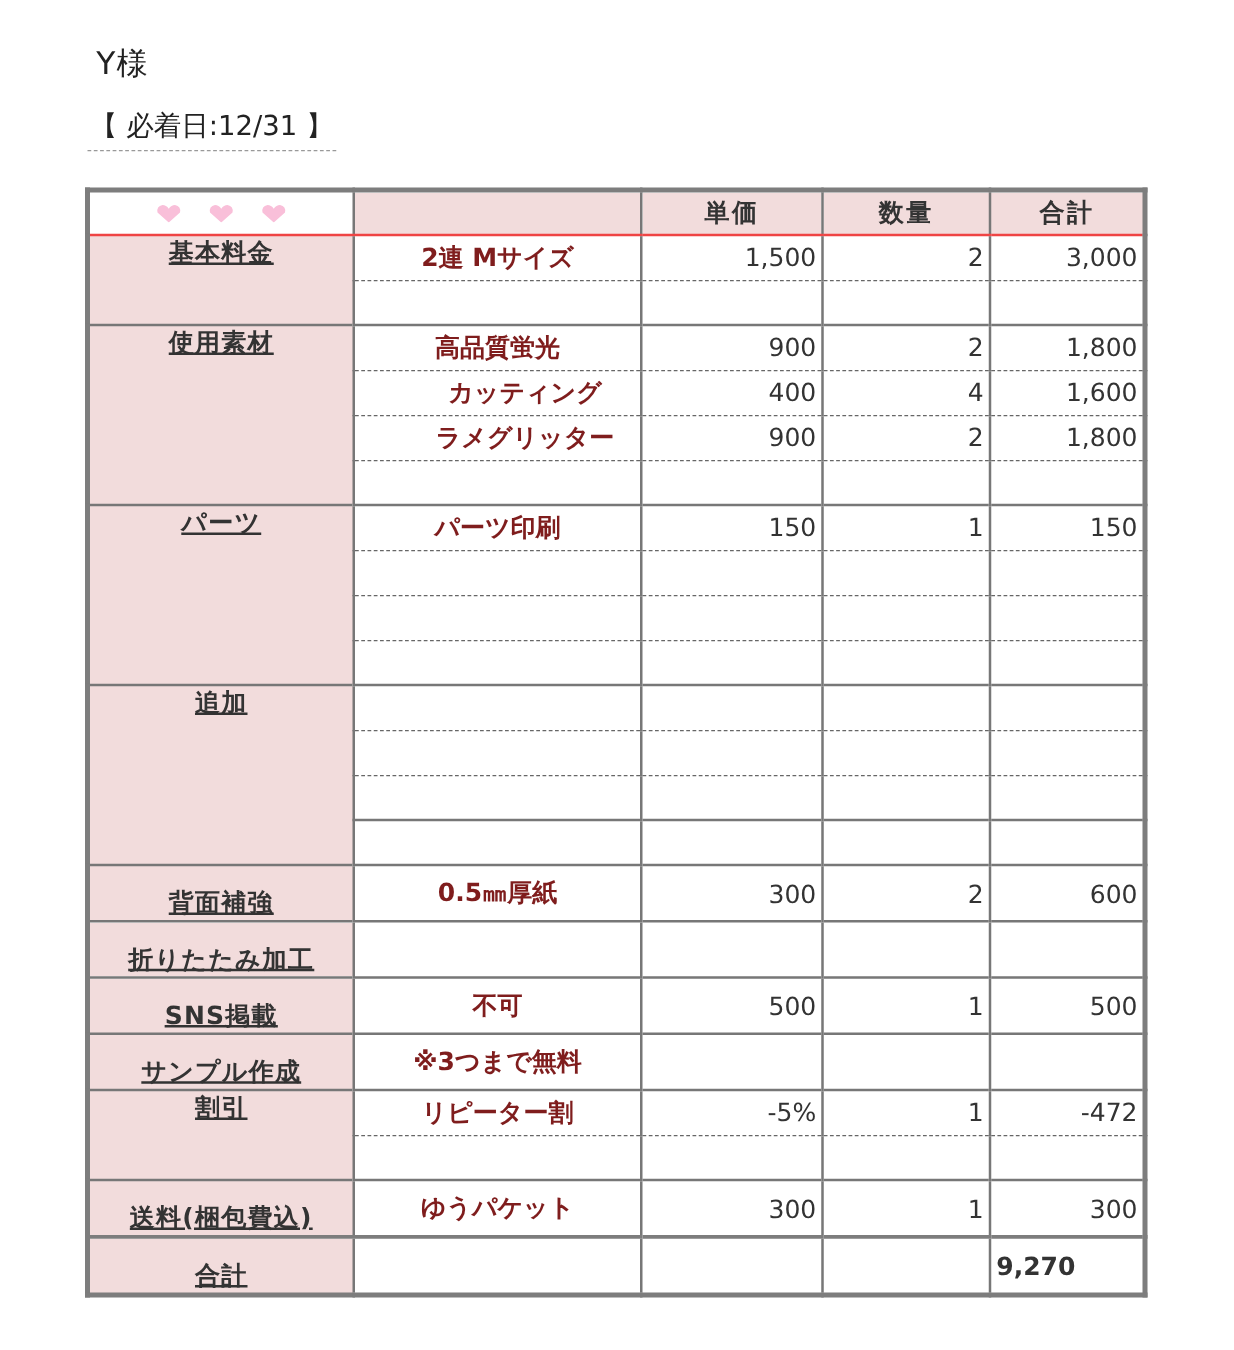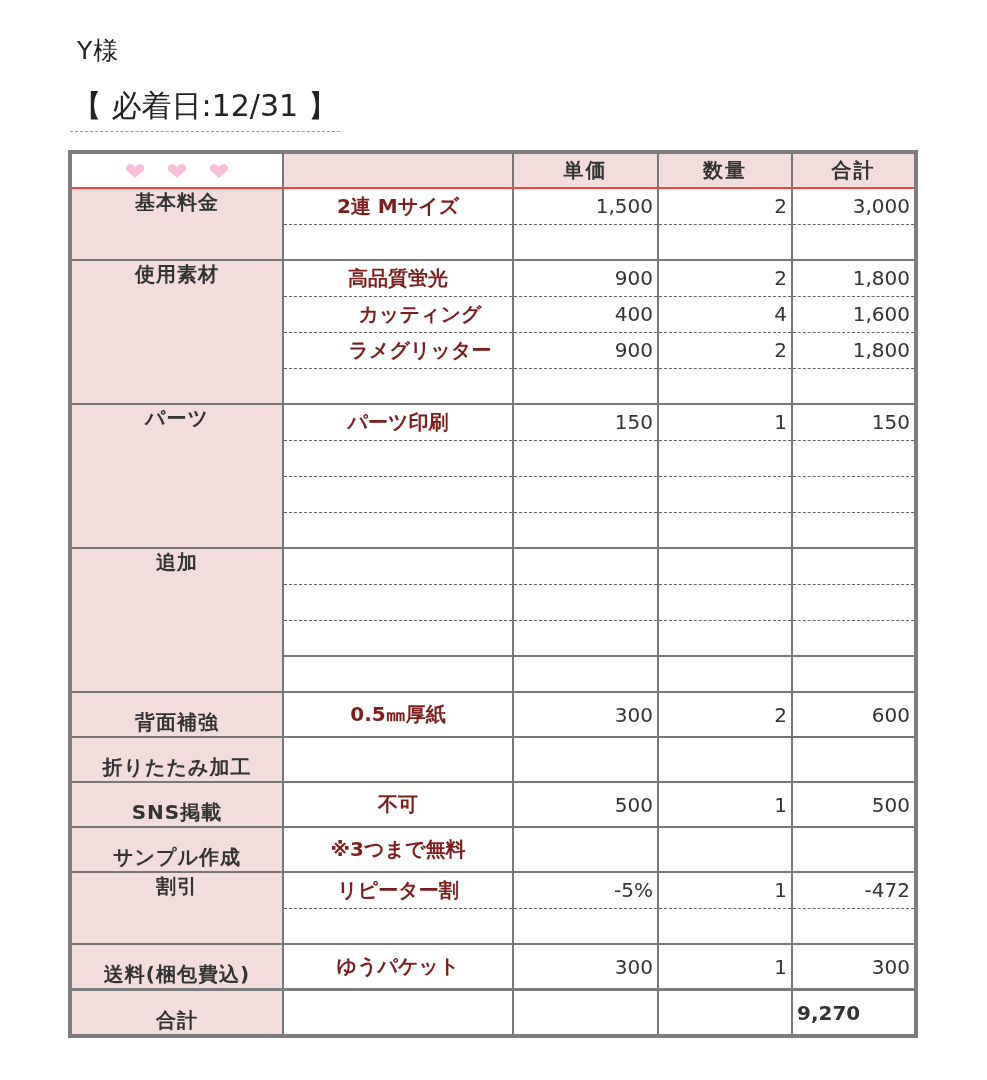--- a/index.html
+++ b/index.html
@@ -1,26 +1,26 @@
 <!DOCTYPE html>
 <html><head>
 <meta charset="utf-8">
 <style>
   html, body { margin: 0; padding: 0; background: #ffffff; }
   body { width: 987px; height: 1080px; position: relative; overflow: hidden;
          font-family: "DejaVu Sans", "Liberation Sans", sans-serif; color: #333; }
   .customer { position: absolute; left: 77px; top: 34px; font-size: 25px; color: #222; letter-spacing: 1px; }
-  .deadline { position: absolute; left: 70px; top: 86px; font-size: 30px; color: #222;
+  .deadline { position: absolute; left: 70px; top: 86px; font-size: 22px; color: #222;
               padding: 0 2px 4px 2px; border-bottom: 1px dashed #999; white-space: nowrap; text-align: right; }
   table.est { position: absolute; left: 68px; top: 150px; border-collapse: collapse;
               border: 4px solid #7d7d7d; table-layout: fixed; }
   table.est td { border-left: 2px solid #777; border-right: 2px solid #777; padding: 0 4px;
                  font-size: 20px; height: 36px; box-sizing: border-box; overflow: hidden; white-space: nowrap; }
   td.cat { background: #f2dcdc; text-align: center; vertical-align: top; font-weight: bold;
-           font-size: 20px; color: #333; padding-top: 4px; letter-spacing: 1px; }
+           font-size: 20px; color: #333; padding-top: 4px; letter-spacing: 1px; text-decoration: underline; }
   td.cat.single { vertical-align: middle; padding-top: 16px; }
   td.desc { text-align: center; color: #7f1d1d; font-weight: bold; }
   td.num { text-align: right; color: #333; }
   td.hdr { background: #f2dcdc; text-align: center; font-weight: bold; font-size: 21px; height: 38px; letter-spacing: 2px; }
   td.heart-cell { background: #ffffff; text-align: center; height: 38px; }
   tr.solid td:not(.cat) { border-top: 2px solid #777; }
   tr.dash td:not(.cat) { border-top: 1px dashed #666; padding-left: 48px; }
   tr.group td { border-top: 2px solid #777; }
   tr.hdr-row td { border-bottom: 2px solid #ef4444; }
   tr.total-row td { border-top: 3px solid #7d7d7d; height: 32px; }

